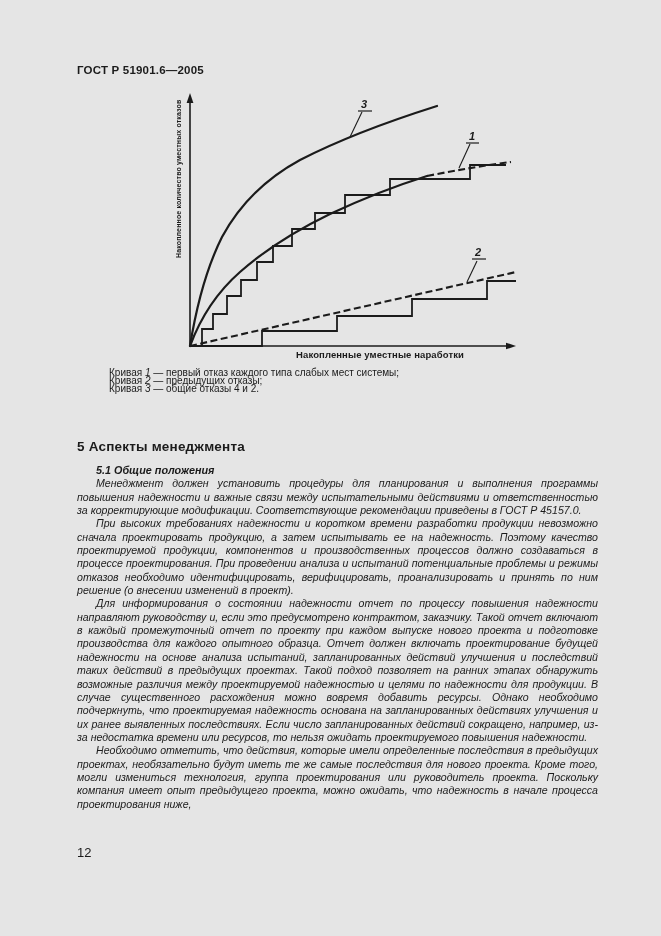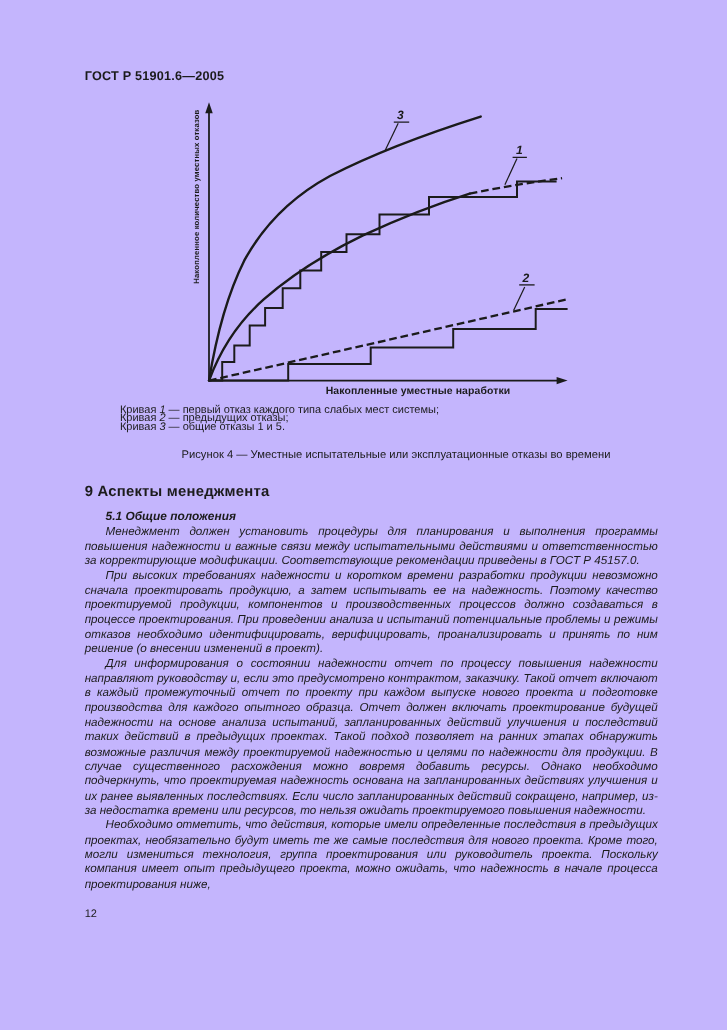--- a/index.html
+++ b/index.html
@@ -1,17 +1,17 @@
 <!DOCTYPE html>
 <html><head>
 <meta charset="utf-8">
 <style>
   html,body { margin:0; padding:0; background:#ffffff; }
   .page {
-    position:relative; width:661px; height:936px; background:#c4b5fd;
+    position:relative; width:661px; height:936px; background:#e5e5e5;
     font-family:"Liberation Sans", sans-serif; color:#1b1b1b; overflow:hidden;
   }
   .doc-header {
     position:absolute; left:77px; top:64px;
     font-size:11.5px; font-weight:bold; letter-spacing:0.2px;
   }
   .figure-svg { position:absolute; left:165px; top:92px; width:385px; height:278px; }
   .figure-svg path, .figure-svg line { stroke:#1b1b1b; fill:none; }
   .figure-svg .axis { stroke-width:1.6; }
   .figure-svg .arrow { fill:#1b1b1b; stroke:none; }
@@ -39,21 +39,21 @@
   }
   .text-block {
     position:absolute; left:77px; top:464px; width:521px;
     font-size:10.6px; line-height:13.34px; text-align:justify;font-style:italic;
   }
   .text-block .sub-title {
     font-weight:bold; text-indent:19px; margin:0; font-size:10.8px; text-align:left;
   }
   .text-block p { margin:0; text-indent:19px; }
   .page-number {
-    position:absolute; left:77px; top:826px; font-size:10px;
+    position:absolute; left:77px; top:845px; font-size:13px;
   }
 </style>
 </head>
 <body>
 
 <div class="page">
 
   <div class="doc-header">ГОСТ Р 51901.6—2005</div>
 
   <svg class="figure-svg" viewBox="0 0 385 278">
@@ -86,26 +86,25 @@
     <line class="underline" x1="307" y1="167" x2="321" y2="167"></line>
     <path class="leader" d="M312,169 L302,190"></path>
 
     <text class="ylabel" x="16" y="166" transform="rotate(-90 16 166)">Накопленное количество уместных отказов</text>
     <text class="xlabel" x="215" y="266" text-anchor="middle">Накопленные уместные наработки</text>
   </svg>
 
   <div class="legend">
     <div class="legend-row"><span>Кривая </span><span class="num">1</span><span> — первый отказ каждого типа слабых мест системы;</span></div>
     <div class="legend-row"><span>Кривая </span><span class="num">2</span><span> — предыдущих отказы;</span></div>
-    <div class="legend-row"><span>Кривая </span><span class="num">3</span><span> — общие отказы 1 и 5.</span></div>
+    <div class="legend-row"><span>Кривая </span><span class="num">3</span><span> — общие отказы 4 и 2.</span></div>
   </div>
 
-  <div class="fig-caption">Рисунок 4 — Уместные испытательные или эксплуатационные отказы во времени</div>
 
-  <div class="sec-title">9 Аспекты менеджмента</div>
+  <div class="sec-title">5 Аспекты менеджмента</div>
 
   <div class="text-block">
     <p class="sub-title">5.1 Общие положения</p>
     <p>Менеджмент должен установить процедуры для планирования и выполнения программы повышения надежности и важные связи между испытательными действиями и ответственностью за корректирующие модификации. Соответствующие рекомендации приведены в ГОСТ Р 45157.0.</p>
     <p>При высоких требованиях надежности и коротком времени разработки продукции невозможно сначала проектировать продукцию, а затем испытывать ее на надежность. Поэтому качество проектируемой продукции, компонентов и производственных процессов должно создаваться в процессе проектирования. При проведении анализа и испытаний потенциальные проблемы и режимы отказов необходимо идентифицировать, верифицировать, проанализировать и принять по ним решение (о внесении изменений в проект).</p>
     <p>Для информирования о состоянии надежности отчет по процессу повышения надежности направляют руководству и, если это предусмотрено контрактом, заказчику. Такой отчет включают в каждый промежуточный отчет по проекту при каждом выпуске нового проекта и подготовке производства для каждого опытного образца. Отчет должен включать проектирование будущей надежности на основе анализа испытаний, запланированных действий улучшения и последствий таких действий в предыдущих проектах. Такой подход позволяет на ранних этапах обнаружить возможные различия между проектируемой надежностью и целями по надежности для продукции. В случае существенного расхождения можно вовремя добавить ресурсы. Однако необходимо подчеркнуть, что проектируемая надежность основана на запланированных действиях улучшения и их ранее выявленных последствиях. Если число запланированных действий сокращено, например, из-за недостатка времени или ресурсов, то нельзя ожидать проектируемого повышения надежности.</p>
     <p>Необходимо отметить, что действия, которые имели определенные последствия в предыдущих проектах, необязательно будут иметь те же самые последствия для нового проекта. Кроме того, могли измениться технология, группа проектирования или руководитель проекта. Поскольку компания имеет опыт предыдущего проекта, можно ожидать, что надежность в начале процесса проектирования ниже,</p>
   </div>
 
   <div class="page-number">12</div>

